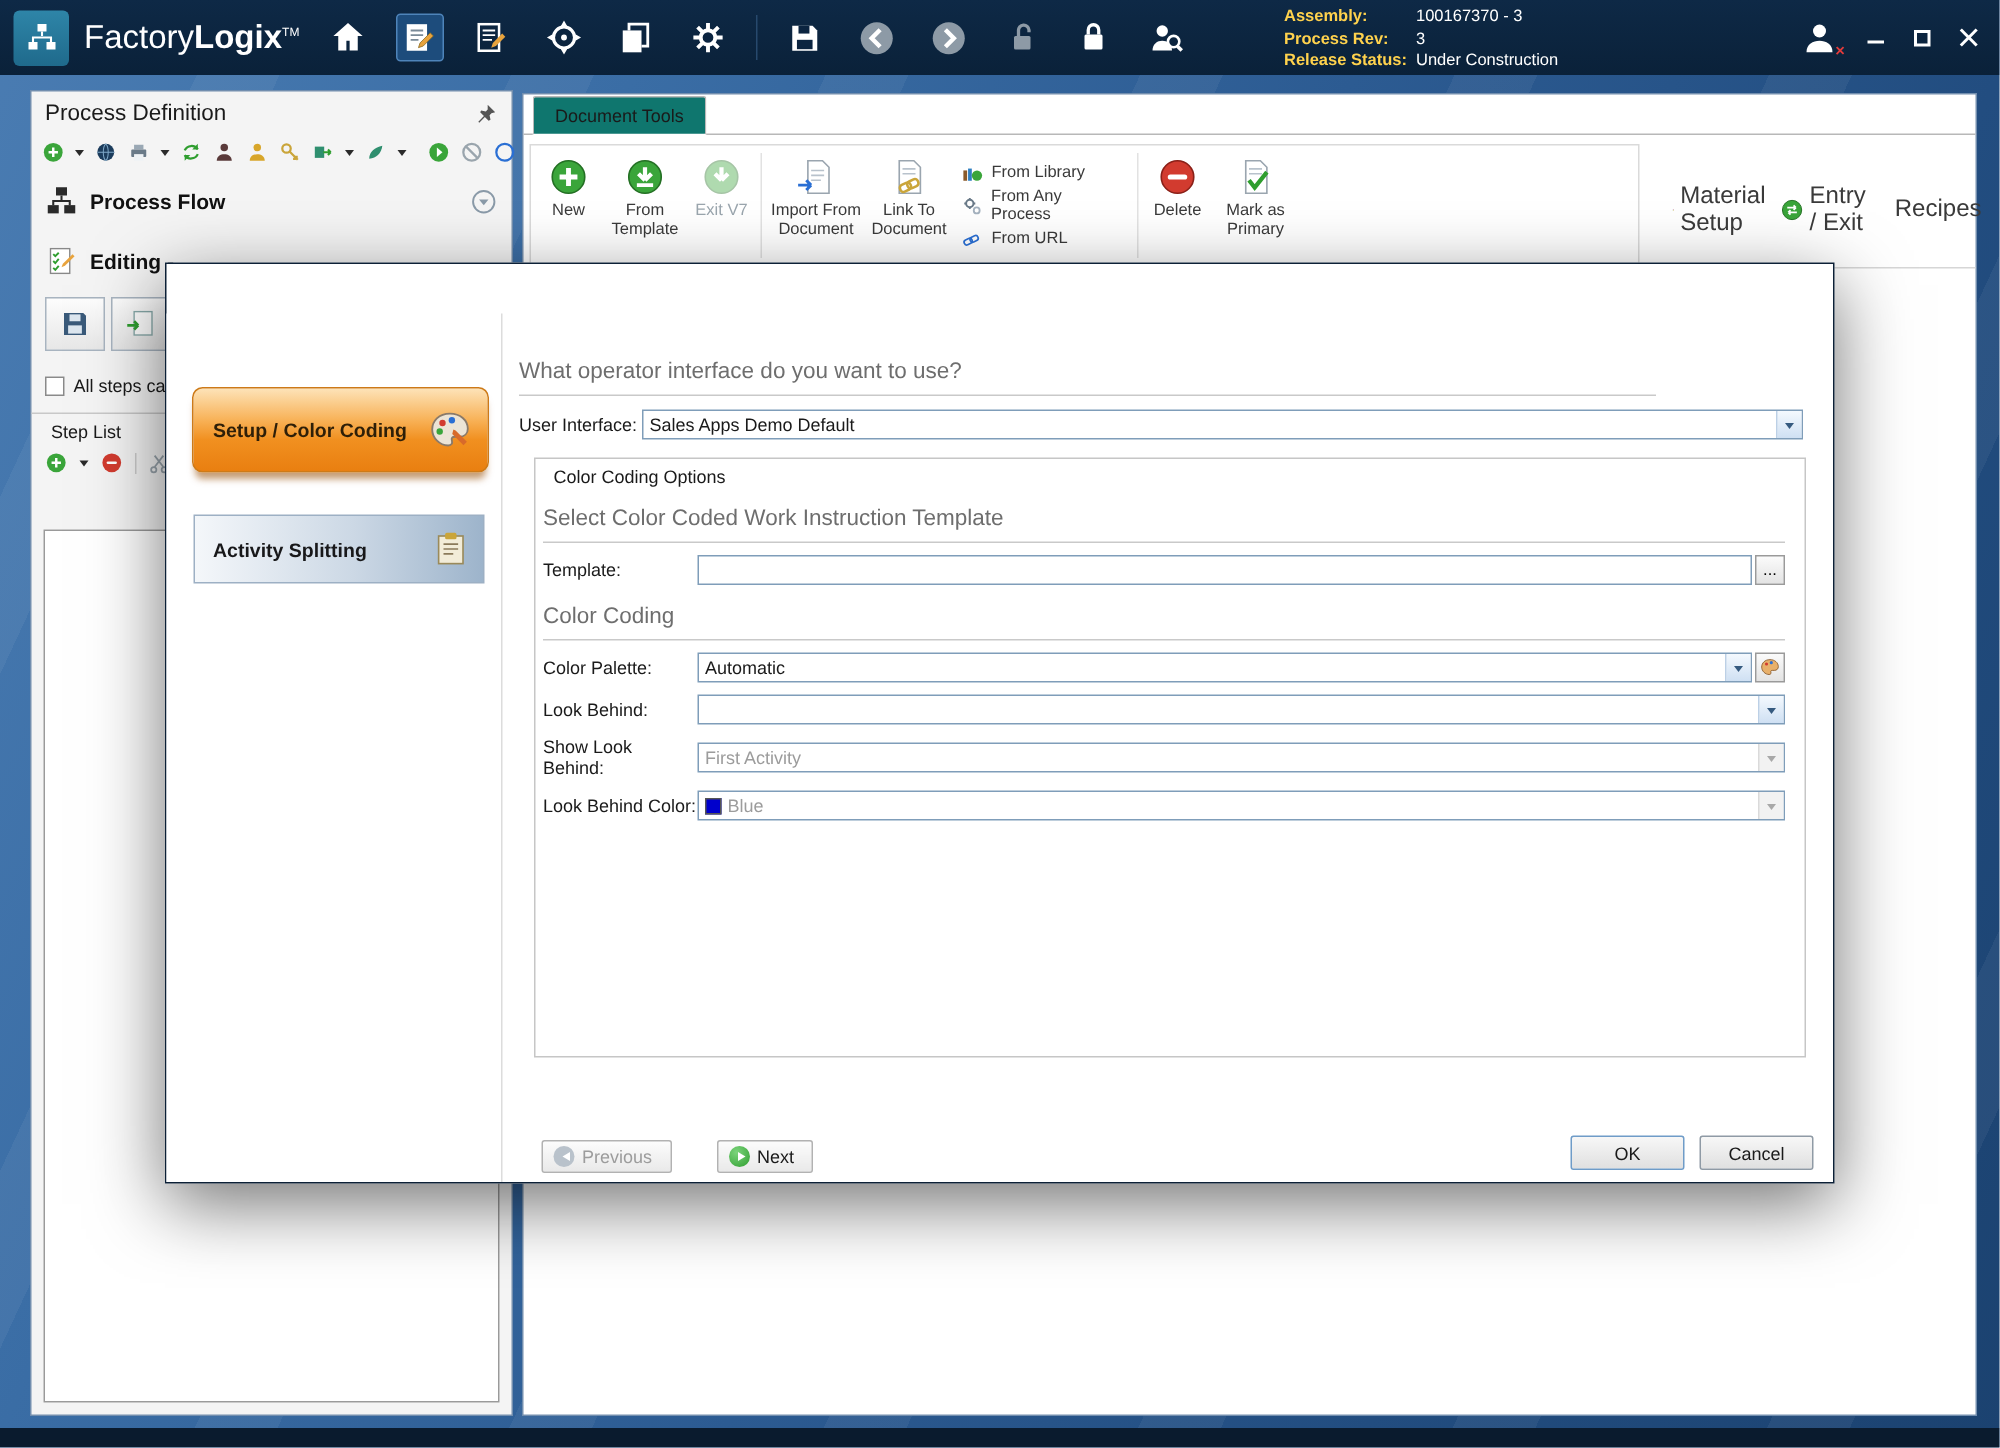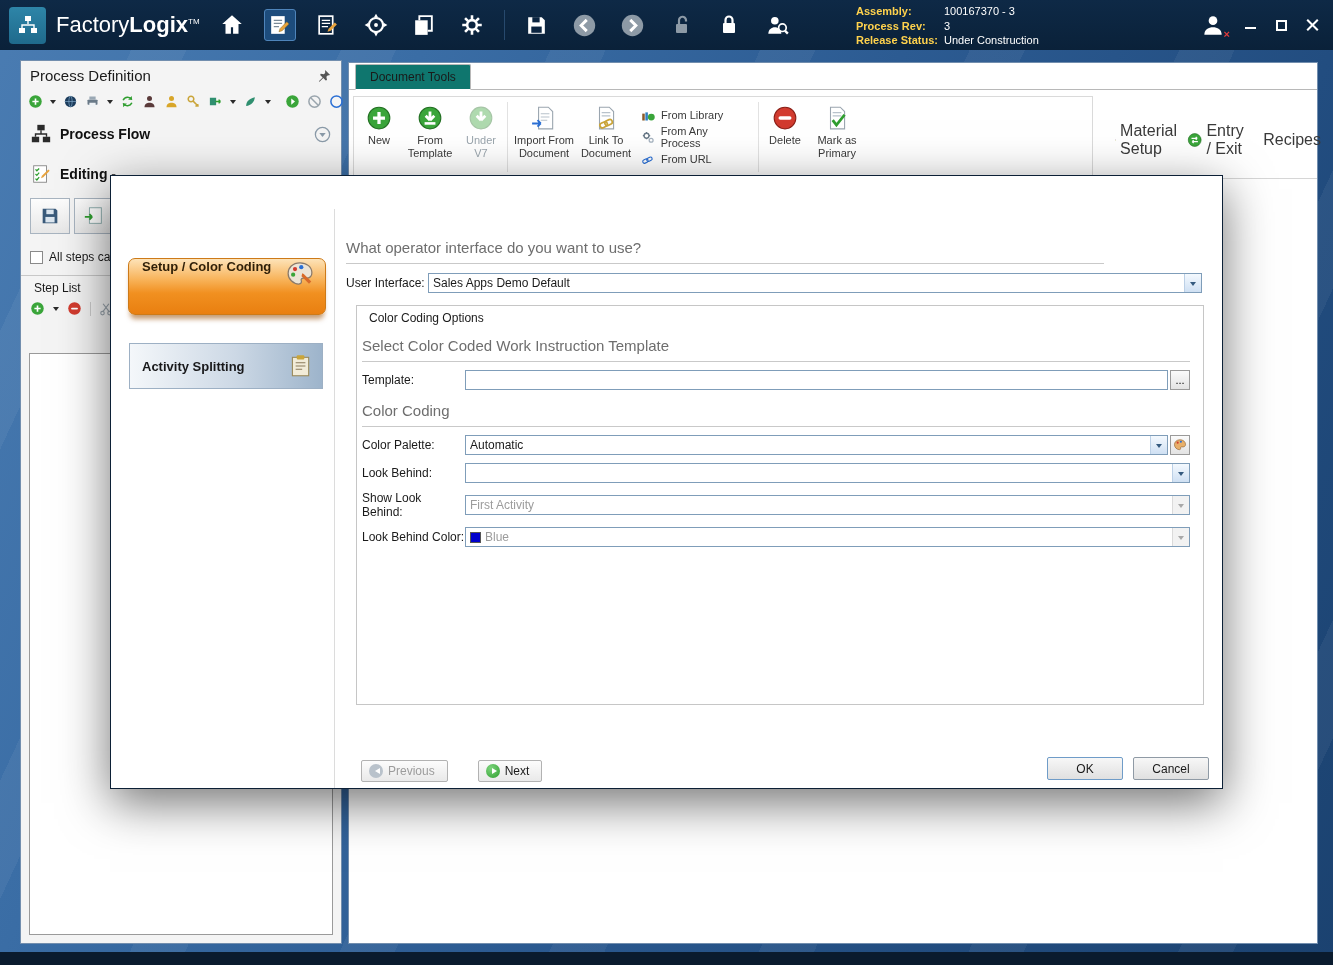--- a/index.html
+++ b/index.html
@@ -83,21 +83,21 @@
   .dlg-controls{margin-left:auto;display:flex;gap:16px;align-items:center}
   .dc{width:11px;height:11px;position:relative;cursor:pointer;opacity:.85}
   .dc-min i{position:absolute;left:1px;right:1px;bottom:2px;height:2px;background:#d9e1e8}
   .dc-max i{position:absolute;inset:1px;border:1.5px solid #d9e1e8}
   .dc-close i{position:absolute;left:-1px;top:4.5px;width:13px;height:2px;background:#d9e1e8}
   .dlg-body{position:absolute;left:0;right:0;top:33px;bottom:0;background:#fff}
   .dlg-nav{position:absolute;left:0;top:0;width:224px;height:100%;border-right:1px solid #dcdcdc}
   .nav-setup{position:absolute;left:17px;top:49px;width:198px;height:57px;border-radius:7px;border:1px solid #cd7a18;
       background:linear-gradient(180deg,#fde3b8 0%,#f8b258 38%,#f19020 62%,#e97f10 100%);
       box-shadow:0 6px 5px -2px rgba(150,75,0,.55);
-      display:flex;justify-content:space-between;padding:0 10px 0 13px;
+      display:flex;align-items:center;justify-content:space-between;padding:0 10px 0 13px;
       font-size:13px;font-weight:bold;color:#2e1f08;cursor:pointer}
   .nav-activity{position:absolute;left:18px;top:134px;width:194px;height:46px;border:1px solid #9db0c4;
       background:linear-gradient(90deg,#f4f7fa 0%,#ccd8e5 55%,#9db4cb 100%);
       display:flex;align-items:center;justify-content:space-between;padding:0 9px 0 12px;
       font-size:13px;font-weight:bold;color:#18181a;cursor:pointer}
   .dlg-form{position:absolute;left:224px;top:0;right:0;bottom:0}
   .question{margin:30px 0 0 11px;font-size:15px;color:#6e6e6e}
   .q-line{margin:7px 118px 0 11px;border-top:1px solid #c9c9c9}
   .ui-row{display:flex;align-items:center;margin:9px 20px 0 11px}
   .ui-row label{width:82px;font-size:12px;flex:none;color:#1a1a1a}
@@ -446,21 +446,21 @@
           <path d="M12 6v8m0 0l-4-4m4 4l4-4" stroke="#fff" stroke-width="2.6" fill="none"></path>
           <path d="M7 17h10" stroke="#fff" stroke-width="2.4"></path>
         </svg>
       <span>From Template</span>
     </div>
     <div class="rb-big w46 dis">
       <svg width="26" height="26" viewBox="0 0 24 24" style="opacity:.4">
           <circle cx="12" cy="12" r="10" fill="#3aa53a" stroke="#247024"></circle>
           <path d="M12 6v8m0 0l-4-4m4 4l4-4" stroke="#fff" stroke-width="2.6" fill="none"></path>
         </svg>
-      <span>Under V7</span>
+      <span>Exit V7</span>
     </div>
     <div class="rb-sep"></div>
     <div class="rb-big w66">
       <svg width="26" height="26" viewBox="0 0 24 24">
           <path d="M7 2h9l4 4v16H7z" fill="#fff" stroke="#9aa5af"></path>
           <path d="M9 8h8M9 11h8M9 14h6" stroke="#b8c2cc"></path>
           <path d="M1 17h8m0 0l-3-3m3 3l-3 3" stroke="#2a6fd4" stroke-width="1.8" fill="none"></path>
         </svg>
       <span>Import From Document</span>
     </div>

